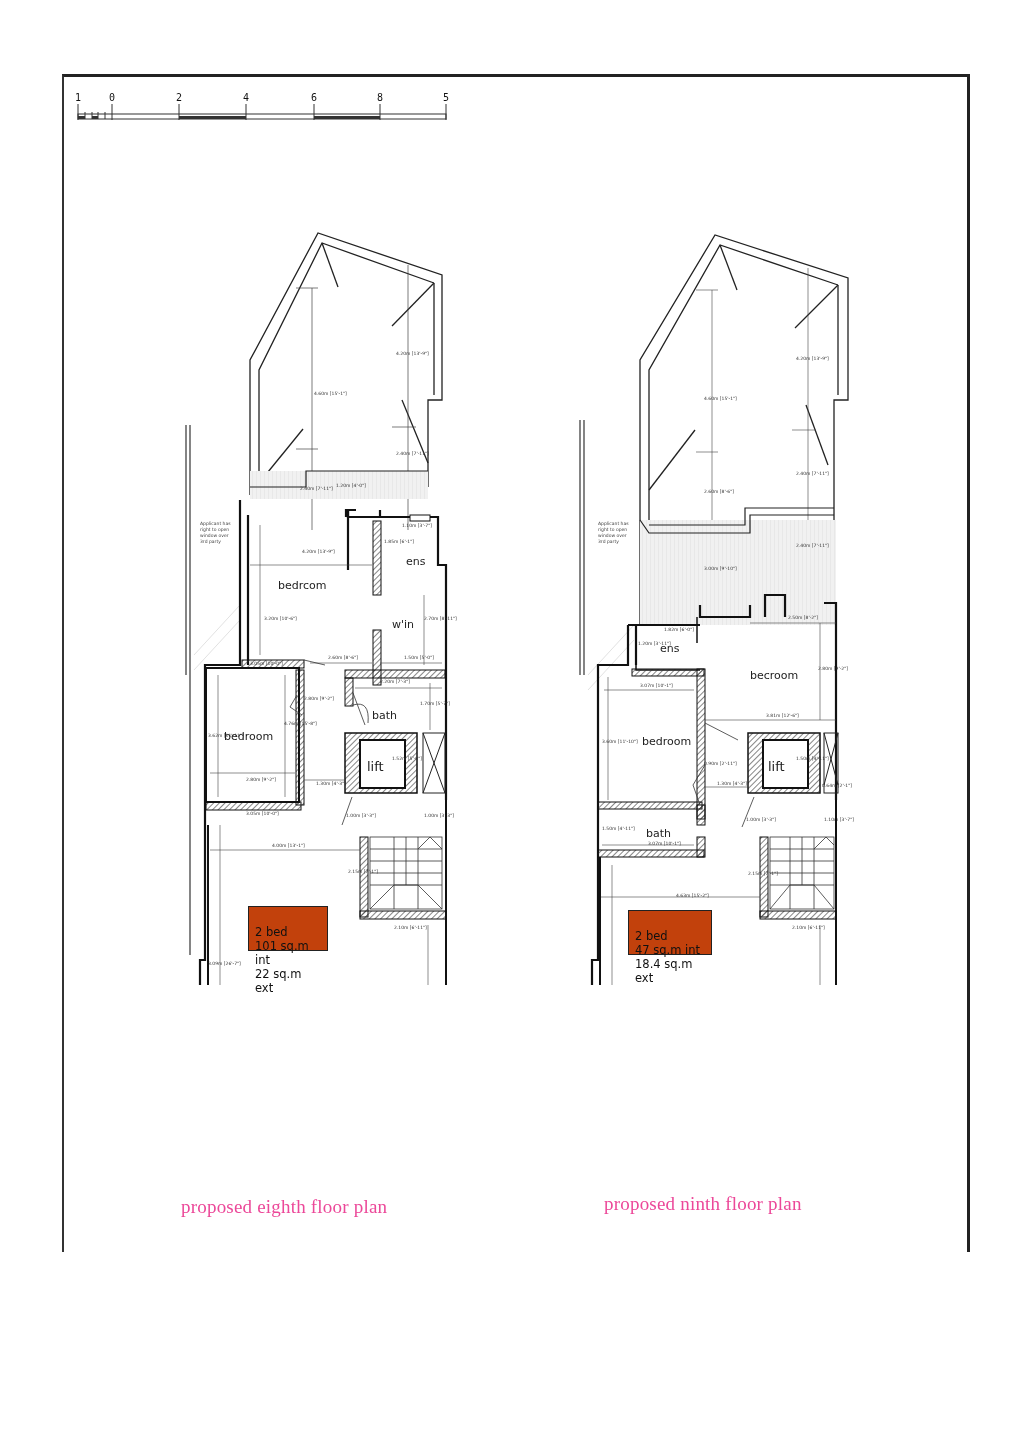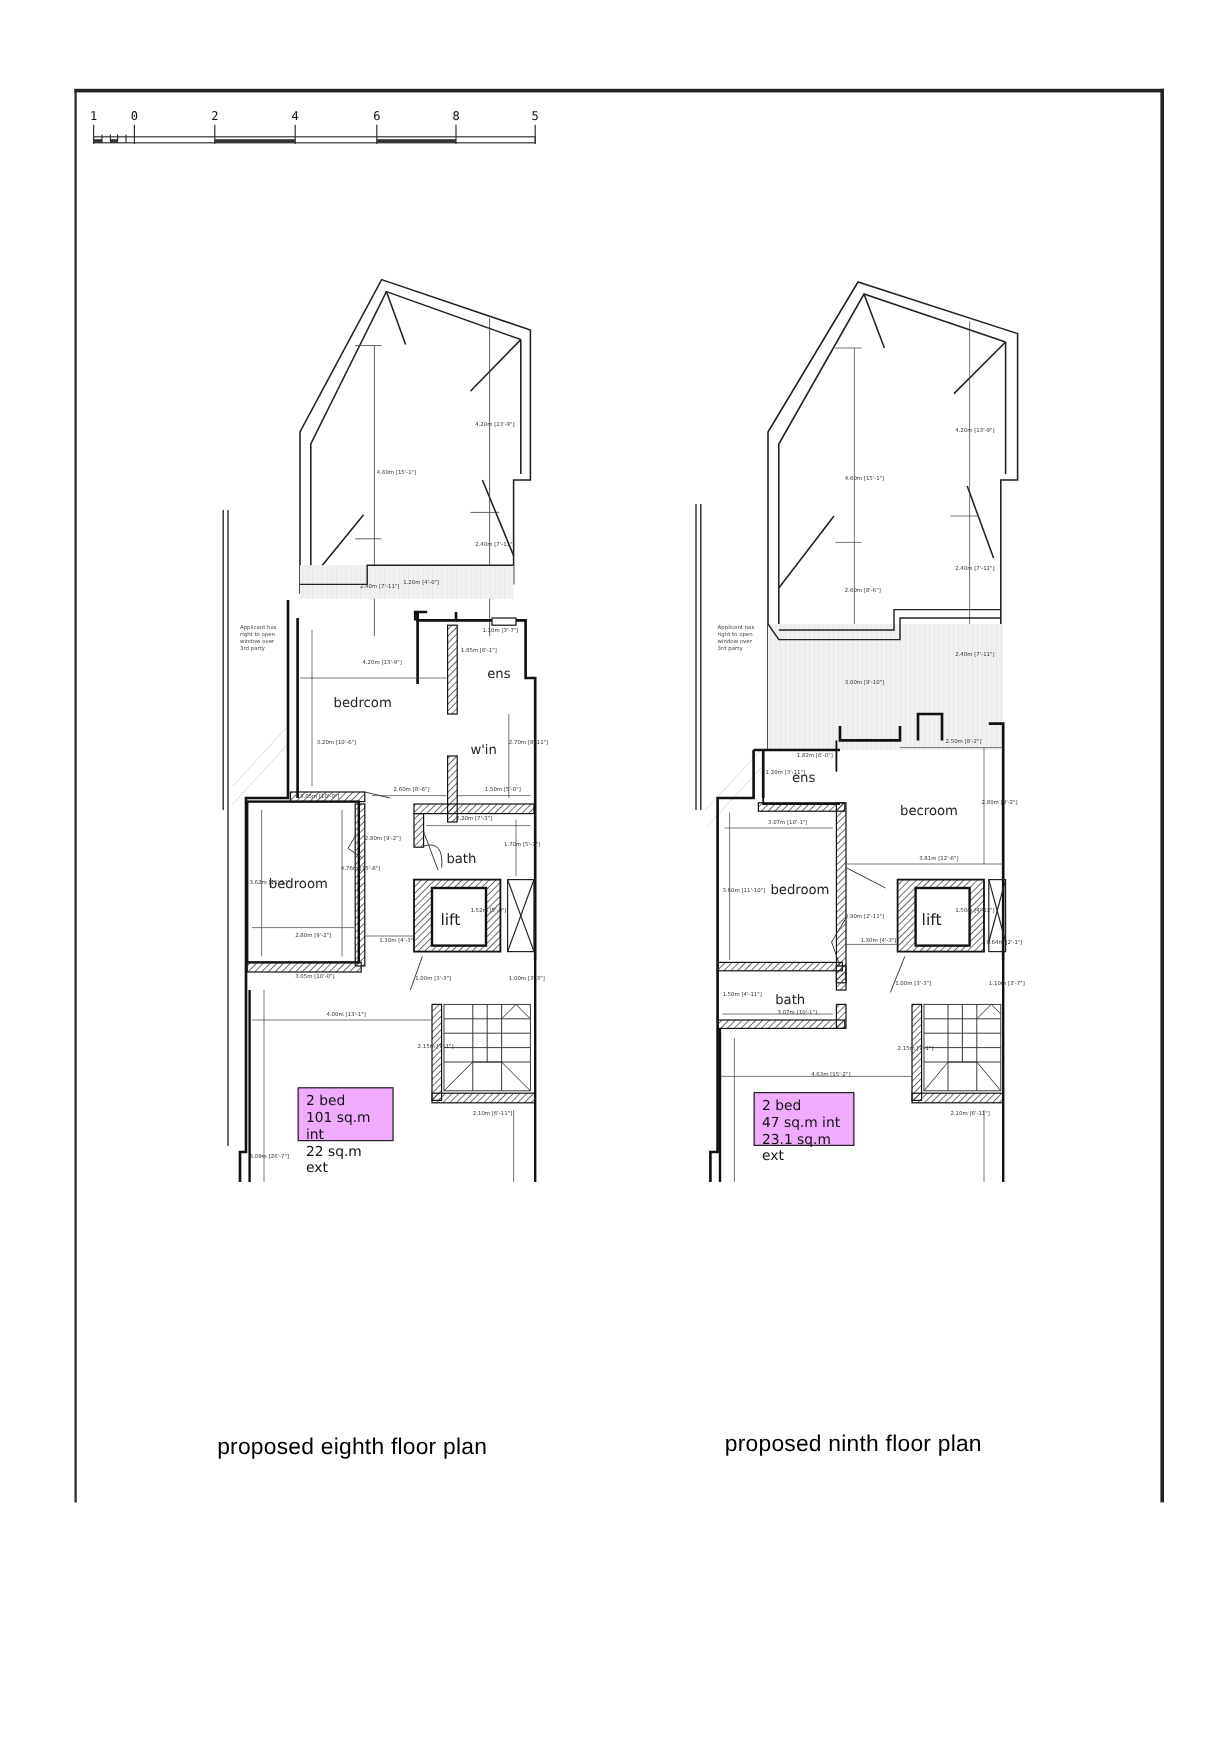--- a/index.html
+++ b/index.html
@@ -6,22 +6,22 @@
   body { width: 1024px; height: 1448px; position: relative; overflow: hidden;
          font-family: "DejaVu Sans", sans-serif; color: #111; }
   .frame { position: absolute; left: 62px; top: 74px; width: 908px; height: 1178px;
            border-top: 3px solid #222; border-left: 2px solid #333; border-right: 3px solid #222; box-sizing: border-box; }
   .scale { position: absolute; left: 70px; top: 92px; width: 390px; height: 40px; }
   .scale-label { position: absolute; top: 0; font-size: 10px; font-family: "DejaVu Sans Mono", monospace; transform: translateX(-50%); }
   .plan { position: absolute; }
   svg text { font-family: "DejaVu Sans", sans-serif; }
   .room { font-size: 11px; fill: #222; }
   .dim { font-size: 4.5px; fill: #333; }
-  .caption { position: absolute; font-size: 19px; color: #000000; font-family: Liberation Sans, sans-serif; letter-spacing: 0.2px; }
-  .infobox { position: absolute; border: 1.5px solid #222; background: #f0abfc; font-size: 11.5px; line-height: 14px; padding: 3px 6px; box-sizing: border-box; }
+  .caption { position: absolute; font-size: 19px; color: #ec4899; font-family: Liberation Serif, serif; letter-spacing: 0.2px; }
+  .infobox { position: absolute; border: 1.5px solid #222; background: #c2410c; font-size: 11.5px; line-height: 14px; padding: 18px 6px; box-sizing: border-box; }
   .note { position: absolute; font-size: 4.5px; line-height: 6px; color: #444; width: 32px; }
 </style>
 </head>
 <body>
 
 <div class="frame"></div>
 
 <div class="scale">
   <span class="scale-label" style="left:8px">1</span>
   <span class="scale-label" style="left:42px">0</span>
@@ -399,16 +399,16 @@
   </g>
   <text class="dim" x="32" y="898">0.60m [2'-0"]</text>
   <text class="dim" x="60" y="935">1.00m [3'-3"]</text>
 </svg>
 
 <div class="note" style="left:598px;top:521px">Applicant has right to open window over 3rd party</div>
 
 <div class="infobox" style="left:628px;top:910px;width:84px;height:45px">
   <div>2 bed</div>
   <div>47 sq.m int</div>
-  <div>23.1 sq.m ext</div>
+  <div>18.4 sq.m ext</div>
 </div>
 
 <div class="caption" style="left:604px;top:1193px">proposed ninth floor plan</div>
 
 </body></html>

